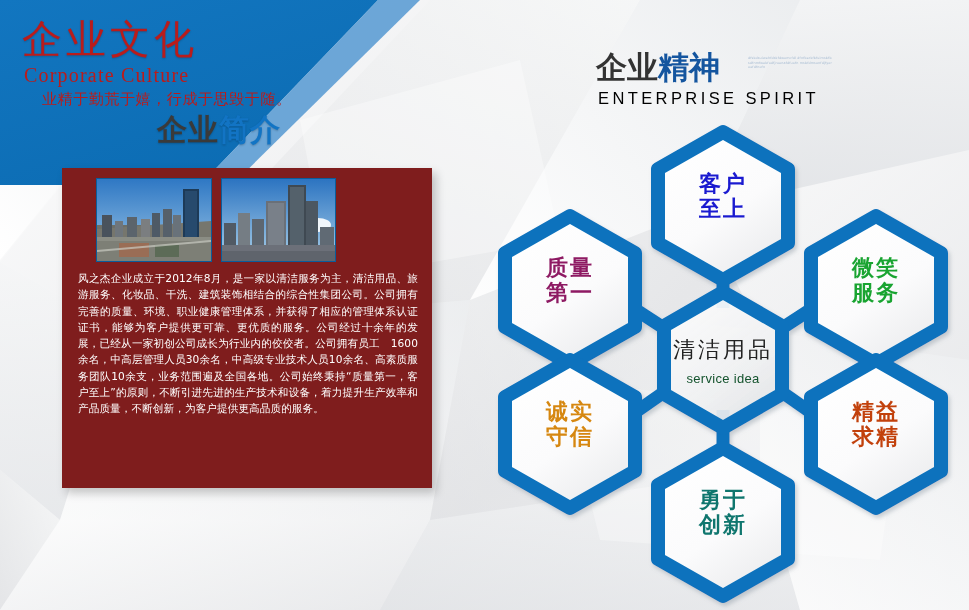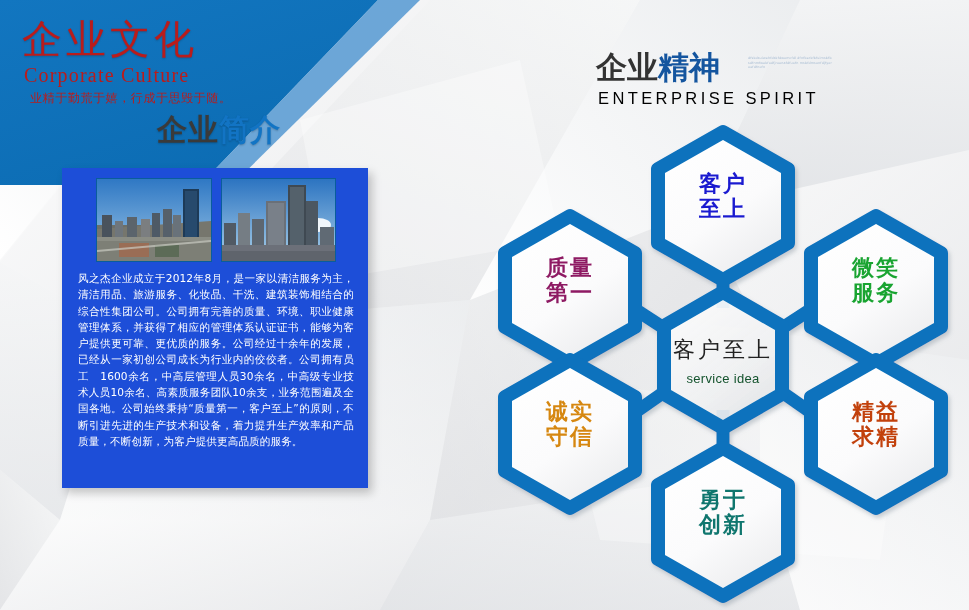--- a/index.html
+++ b/index.html
@@ -30,39 +30,39 @@
     font-family:"DejaVu Sans","Liberation Sans",sans-serif;
     font-size:40px;line-height:46px;letter-spacing:4px;font-weight:400;
     text-shadow:0 1px 2px rgba(0,0,0,.18);
   }
   .hdr-en{
     font-family:"Liberation Serif","DejaVu Serif",serif;
     font-size:20px;line-height:24px;letter-spacing:1.2px;
     margin-top:1px;margin-left:2px;
   }
   .hdr-sub{
-    font-family:Liberation Mono, monospace;
-    font-size:12px;line-height:15px;letter-spacing:.6px;margin-top:5px;margin-left:8px;
+    font-family:Liberation Serif, serif;
+    font-size:15px;line-height:15px;letter-spacing:.6px;margin-top:5px;margin-left:20px;
   }
 
   
   .intro-title{
     position:absolute;left:157px;top:112px;
     font-family:"DejaVu Sans","Liberation Sans",sans-serif;
     font-size:30px;line-height:36px;font-weight:700;letter-spacing:1px;
     text-shadow:0 1px 2px rgba(0,0,0,.22);
     white-space:nowrap;
   }
   .intro-title .dark{color:#3a3a3a;}
   .intro-title .blue{color:#1274c4;}
 
   
   .panel{
-    position:absolute;left:62px;top:168px;width:306px;height:320px;
-    background:#1d4ed8;
+    position:absolute;left:62px;top:168px;width:370px;height:320px;
+    background:#7f1d1d;
     box-shadow:4px 5px 9px rgba(0,0,0,.22);
   }
   .panel-imgs{
     position:absolute;left:34px;top:10px;width:240px;height:82px;
     display:flex;gap:9px;
   }
   .thumb{
     width:115px;height:82px;position:relative;overflow:hidden;
     border:1px solid #0a5d9b;
   }
@@ -304,17 +304,17 @@
 
     <div class="hexlabel hl-outer" style="left:32px;top:290px;width:120px;color:#d68710;">诚实
 守信</div>
 
     <div class="hexlabel hl-outer" style="left:338px;top:290px;width:120px;color:#c2410c;">精益
 求精</div>
 
     <div class="hexlabel hl-outer" style="left:185px;top:378px;width:120px;color:#0f766e;">勇于
 创新</div>
 
-    <div class="hexlabel hl-center-cn" style="left:185px;top:228px;width:120px;">客户至上</div>
+    <div class="hexlabel hl-center-cn" style="left:185px;top:228px;width:120px;">清洁用品</div>
     <div class="hexlabel hl-center-en" style="left:175px;top:262px;width:140px;">service idea</div>
   </div>
 
 </div>
 
 </body></html>

